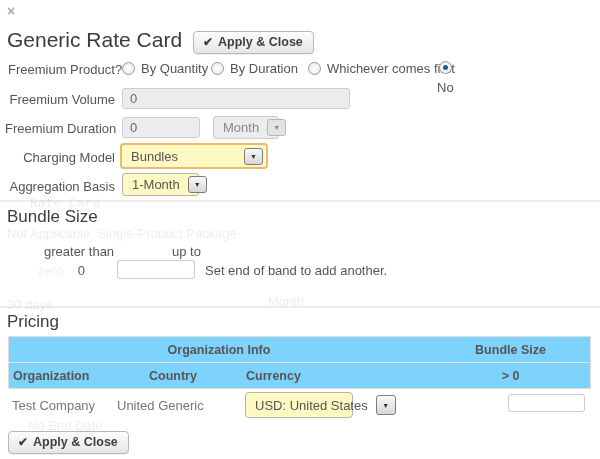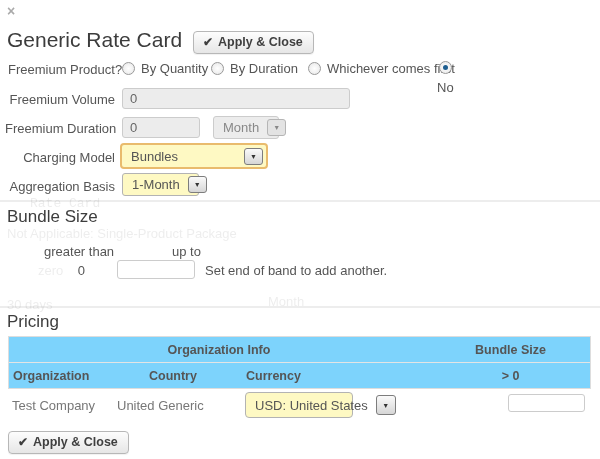--- a/index.html
+++ b/index.html
@@ -142,19 +142,20 @@
     </div>
   </div>
 
   <span class="cell-txt" style="left:12px; top:398px;">Test Company</span>
   <span class="cell-txt" style="left:117px; top:398px;">United Generic</span>
   <span class="selectbox" style="left:245px; top:392px; width:108px; height:26px; border-radius:4px;">
     <span>USD: United States</span>
     <span class="caret-btn" style="width:20px; height:20px;">▼</span>
   </span>
   <input class="tinput" style="left: 508px; top: 394px; width: 77px; height: 18px;" value="">
+  <span class="ghost" style="left:28px; top:418px;">No End Date</span>
 
   <span class="btn" style="left:8px; top:431px;">
     <span class="chk">✔</span>
     <span>Apply &amp; Close</span>
   </span>
 
 </div>
 
 </body></html>

